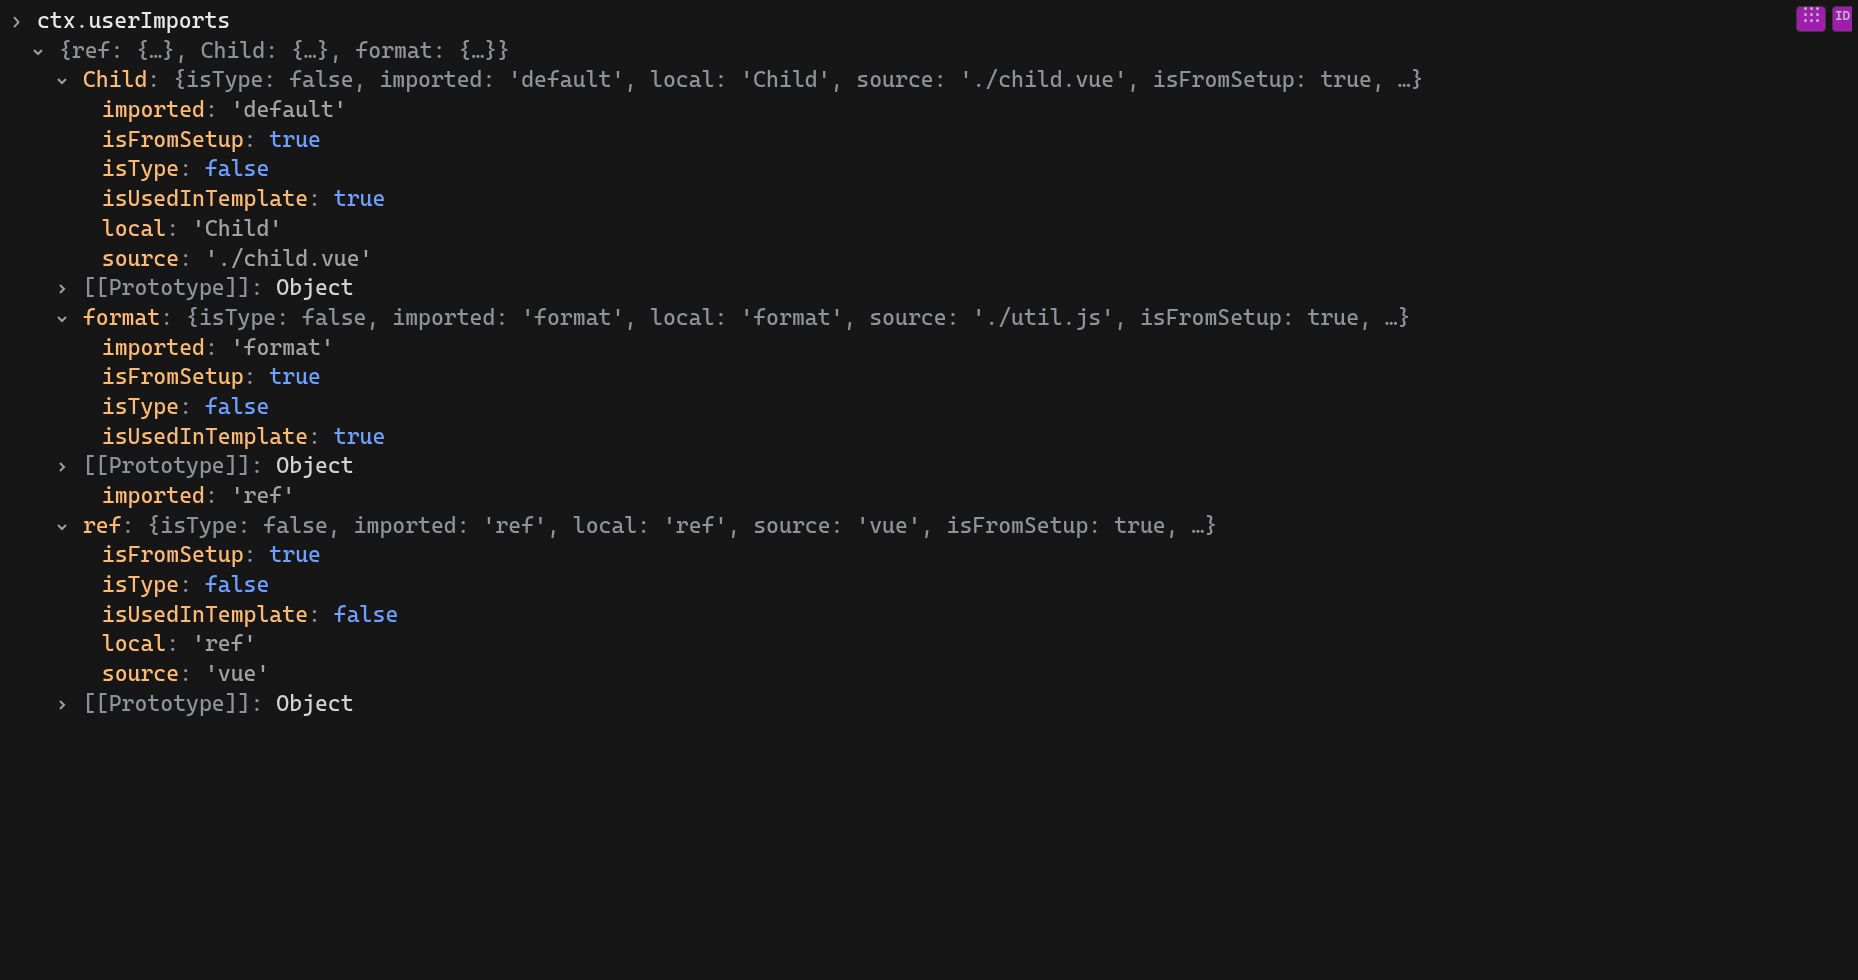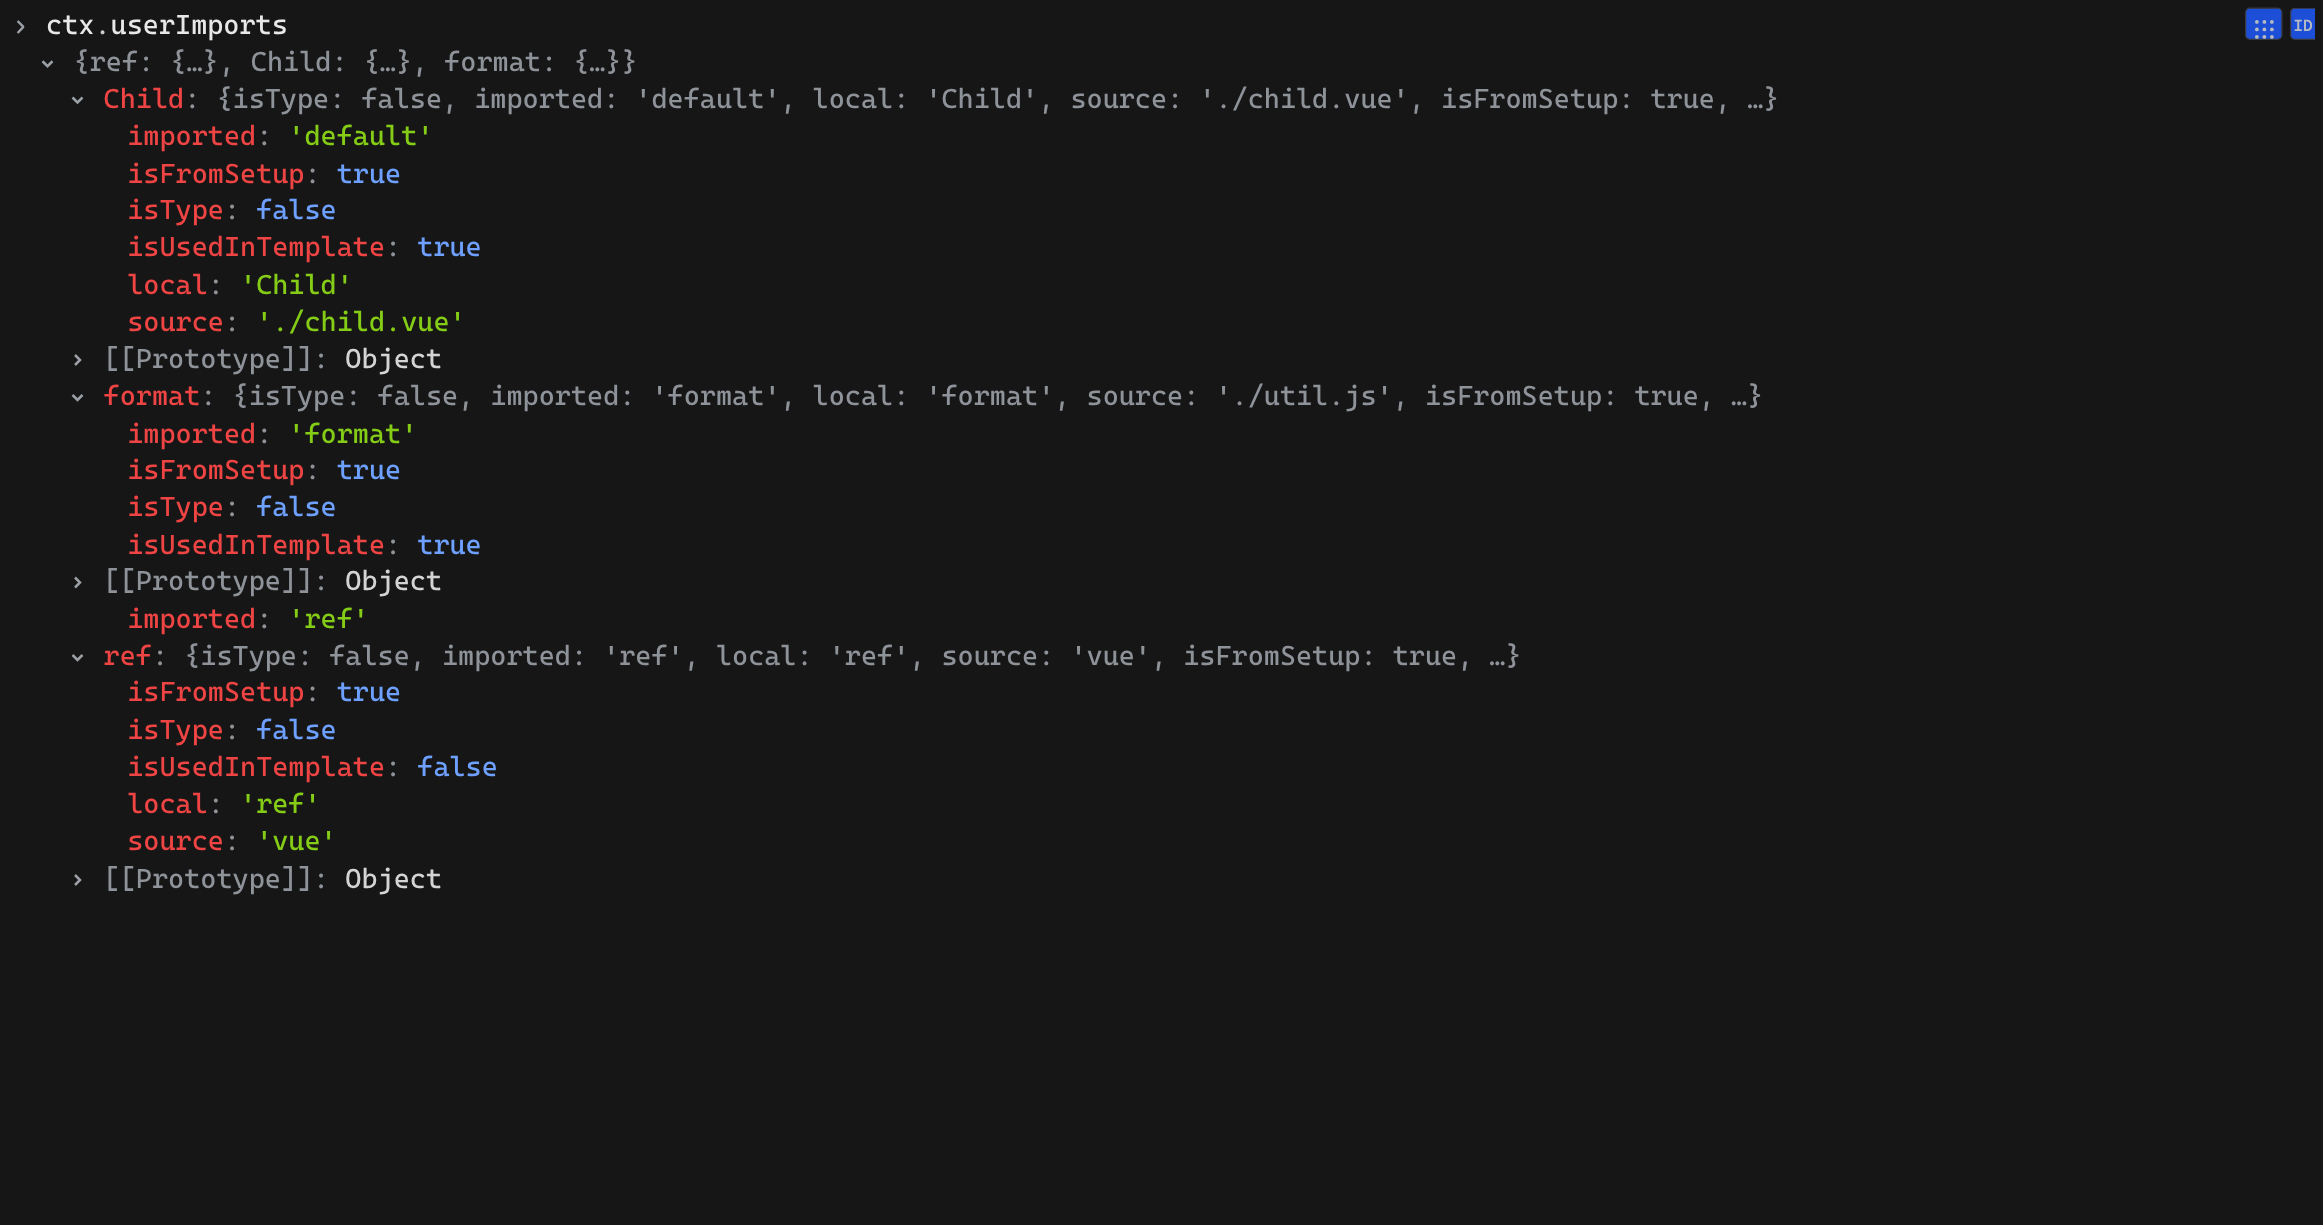--- a/index.html
+++ b/index.html
@@ -24,37 +24,37 @@
   .arrow-col { display:inline-block; width: 16px; text-align:center; color:#9aa0a6; }
   .chev { display:inline-block; width:16px; text-align:center; color:#9aa0a6; user-select:none; }
   .chev svg { width:12px; height:12px; }
   .chev-down svg path, .chev-right svg path { stroke:#9aa0a6; stroke-width:2; fill:none; }
   .ind1 { padding-left: 30px; }
   .ind2 { padding-left: 54px; }
   .ind3 { padding-left: 76px; }
   .cmd { color:#e8e8e8; }
   .dot { color:#cccccc; }
   .preview, .punct { color:#8e9299; }
-  .key { color:#ef4444;margin-top:29px; }
+  .key { color:#fdba74;margin-top:29px; }
   .internal-key { color:#8e9299; }
-  .str { color:#84cc16; }
+  .str { color:#a3a3a3; }
   .bool { color:#6ea0ff; }
   .obj-name { color:#d4d4d4; }
 
   .toolbar {
     position:absolute;
     top:6px; right:6px;
     display:flex; gap:6px;
   }
   .tool-btn {
-    background:#1d4ed8;
+    background:#a21caf;
     border:1px solid #3a3b3f;
     border-radius:4px;
     width:30px; height:26px;
-    display:flex; align-items:flex-end; justify-content:center;
+    display:flex; align-items:flex-start; justify-content:center;
     color:#b8bcc2;
     font-size:13px;
     cursor:pointer;
   }
   .tool-btn.clip { width:20px; border-radius:4px 0 0 4px; border-right:none; }
   .grip-dot { width:3px; height:3px; background:#b8bcc2; border-radius:50%; }
   .grip { display:grid; grid-template-columns:repeat(3,3px); grid-template-rows:repeat(3,3px); gap:3px; }
 </style>
 </head>
 <body>

